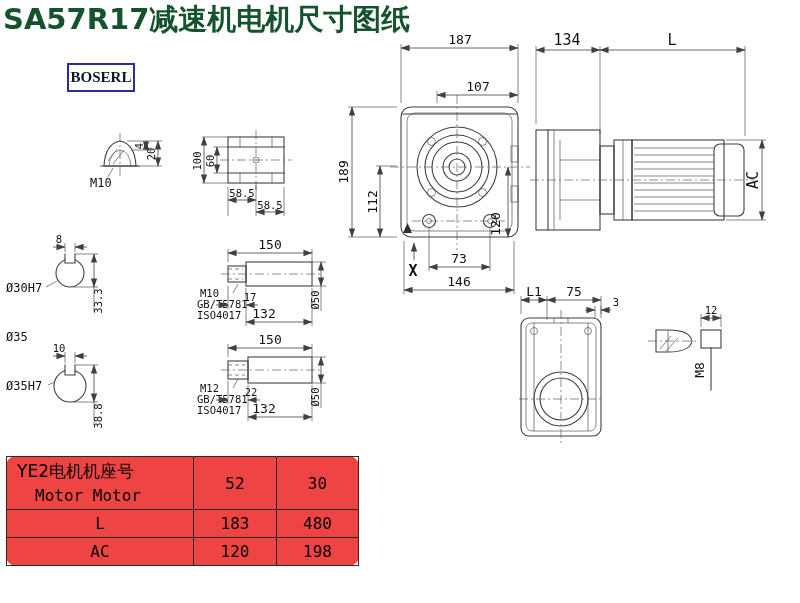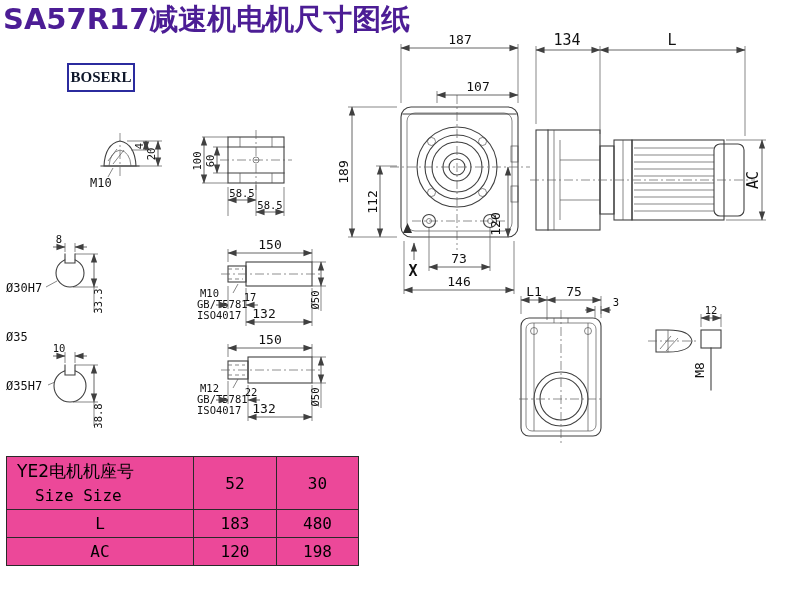--- a/index.html
+++ b/index.html
@@ -1,38 +1,38 @@
 <!DOCTYPE html>
 <html><head>
 <meta charset="utf-8">
 <style>
   html,body{margin:0;padding:0;background:#fff;}
   body{width:800px;height:603px;position:relative;overflow:hidden;
        font-family:"DejaVu Sans",sans-serif;}
-  .title{position:absolute;left:3px;top:0px;font-size:29px;font-weight:bold;color:#4c1d95;white-space:nowrap;}
+  .title{position:absolute;left:3px;top:0px;font-size:29px;font-weight:bold;color:#14532d;white-space:nowrap;}
   .logo{position:absolute;left:67px;top:63px;width:64px;height:25px;border:2px solid #2b2b9e;
         display:flex;align-items:center;justify-content:center;
         font-family:"Liberation Serif",serif;font-weight:bold;font-size:15px;color:#0f172a;}
   svg{position:absolute;left:0;top:0;}
   .ln{stroke:#404040;stroke-width:1.1;fill:none;stroke-linecap:square;}
   .thin{stroke:#545454;stroke-width:0.7;fill:none;}
   .cl{stroke:#606060;stroke-width:0.7;fill:none;stroke-dasharray:9 3 2 3;}
   .dash{stroke-dasharray:4 3;}
   .dm{stroke:#404040;stroke-width:0.8;fill:none;marker-start:url(#ar);marker-end:url(#ar);}
   .dm1{stroke:#404040;stroke-width:0.8;fill:none;marker-end:url(#ar);}
   .fill{fill:#303030;stroke:none;}
   .wh{fill:#ffffff;stroke:none;}
   text{font-family:"DejaVu Sans Mono",monospace;font-size:13px;fill:#111;}
   .tc{text-anchor:middle;}
   .sm{font-size:10.5px;}
   .lb{font-size:12px;}
   .big{font-size:15px;}
   .bold{font-weight:bold;}
-  table.size{position:absolute;left:6px;top:456px;border-collapse:collapse;background:#ec4899;
-        font-family:"DejaVu Sans Mono",monospace;font-size:16px;color:#000;}
+  table.size{position:absolute;left:6px;top:456px;border-collapse:collapse;background:#ef4444;
+        font-family:"DejaVu Sans Mono",monospace;font-size:16px;color:#000;border-radius:10px;}
   table.size td{border:1.5px solid #2a2a2a;text-align:center;vertical-align:middle;padding:0;}
   table.size td.hdr{text-align:left;padding-left:10px;}
   td.hdr .cn{font-family:"DejaVu Sans",sans-serif;font-size:17px;line-height:26px;}
   td.hdr .en{font-size:16px;line-height:24px;padding-left:18px;}
   tr.h td{height:52px;}
   tr.r td{height:27px;}
 </style>
 </head>
 <body>
 
@@ -253,21 +253,21 @@
 <table class="size">
   <colgroup>
       <col style="width:187px">
       <col style="width:83px">
       <col style="width:82px">
     </colgroup>
   <tbody>
       <tr class="h">
     <td class="hdr">
       <div class="cn">YE2电机机座号</div>
-      <div class="en">Size Size</div>
+      <div class="en">Motor Motor</div>
     </td>
     <td>52</td>
     <td>30</td>
   </tr>
   <tr class="r">
     <td>L</td>
     <td>183</td>
     <td>480</td>
   </tr>
   <tr class="r">

